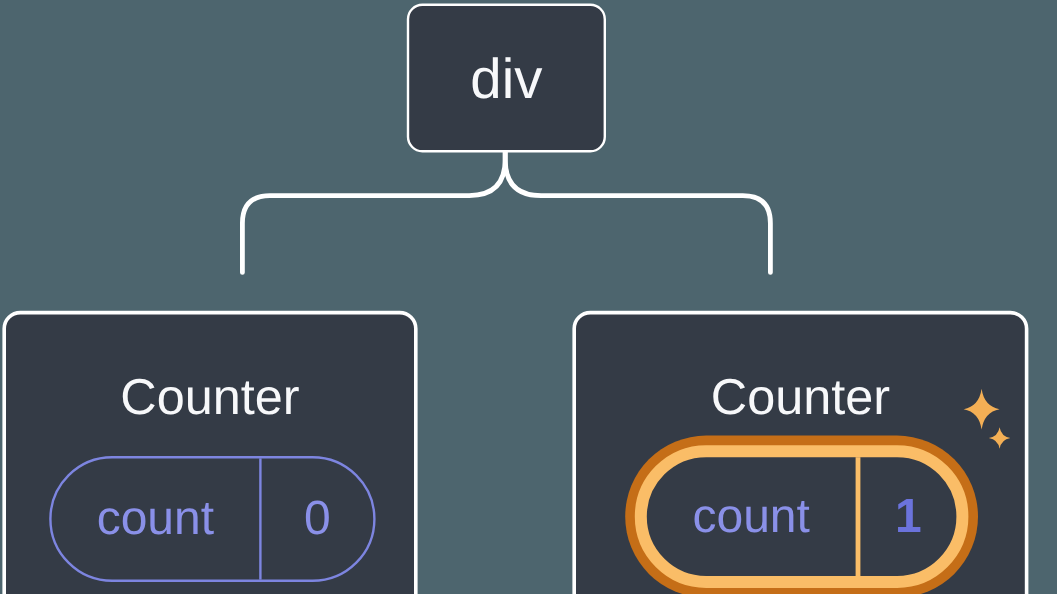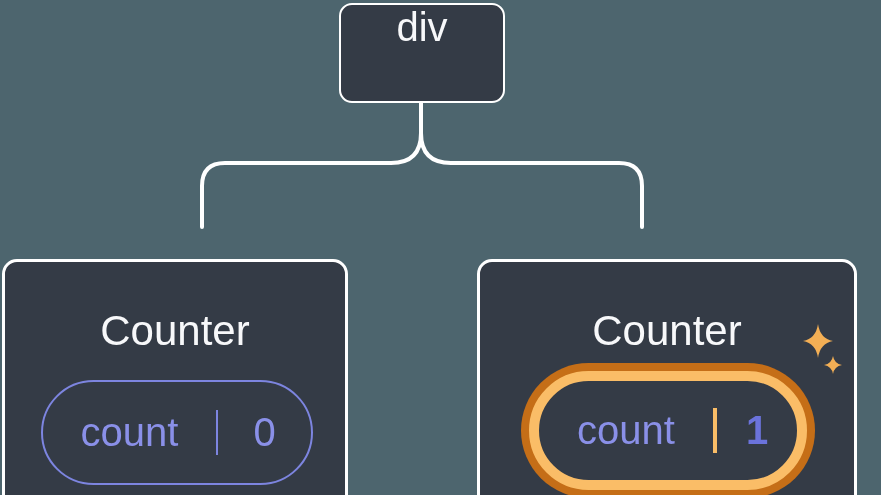--- a/index.html
+++ b/index.html
@@ -18,26 +18,26 @@
     z-index: 0;
   }
   .node {
     position: absolute;
     background: #343B46;
     box-sizing: border-box;
     z-index: 1;
   }
   .root-node {
     left: 339px; top: 3px;
-    width: 166px; height: 100px;
+    width: 166px; height: 124px;
     border: 2.5px solid #FFFFFF;
     border-radius: 13px;
-    display: flex; justify-content: center;
+    display: flex; align-items: center; justify-content: center;
     color: #F7F8FA;
-    font-size: 40px;
+    font-size: 47px;
   }
   .counter-card {
     top: 227px;
     height: 263px;
     border: 3px solid #FFFFFF;
     border-radius: 15px;
     margin-top: 32px;
   }
   .card-left  { left: 2px;   width: 346px; }
   .card-right { left: 477px; width: 380px; }
@@ -48,21 +48,20 @@
     font-size: 42px;
     line-height: 42px;
     color: #F7F8FA;
   }
   .pill {
     position: absolute;
     box-sizing: border-box;
     display: flex;
     font-size: 40px;
     border-radius: 999px;
-    align-items: center;
   }
   .pill-plain {
     left: 36px; top: 118px;
     width: 272px; height: 105px;
     border: 2px solid #7D85E0;
     color: #8A90E8;
   }
   .pill-plain .pill-key {
     width: 173px;
     border-right: 2px solid #7D85E0;

